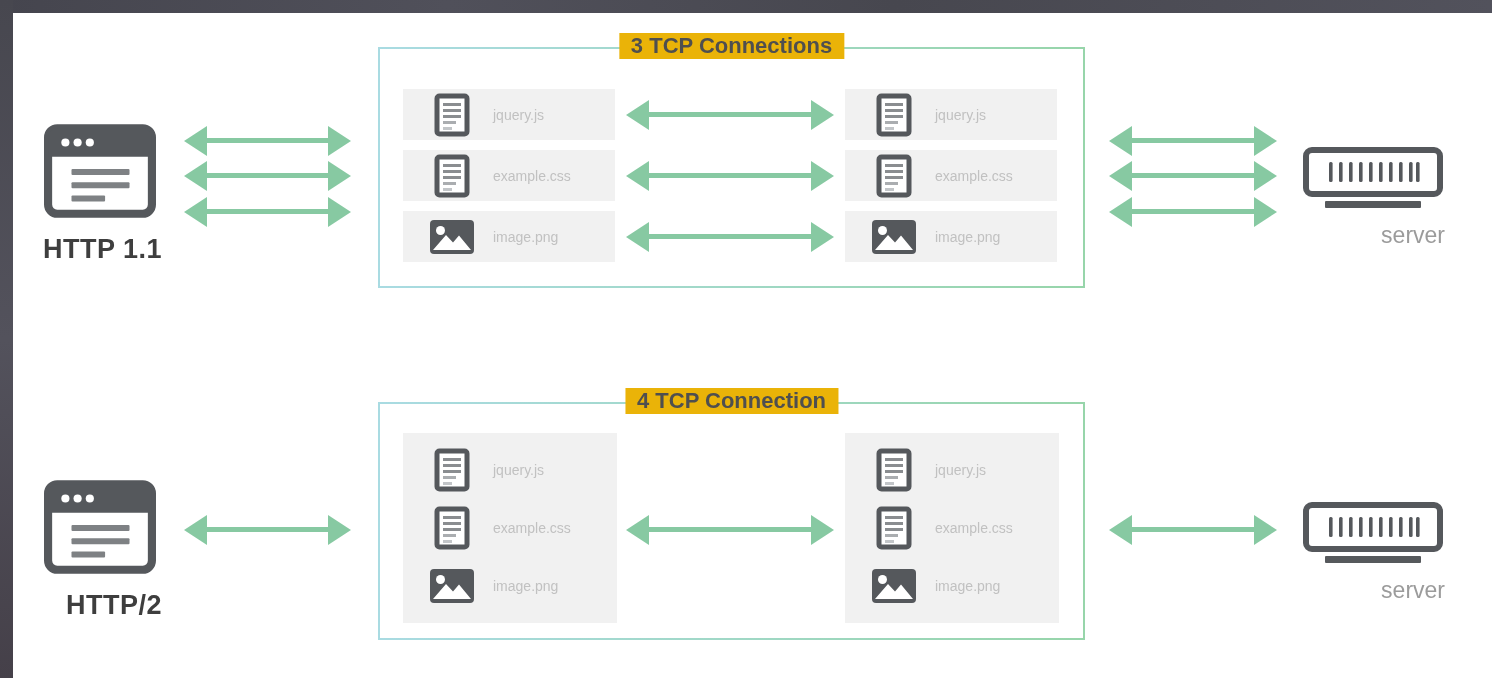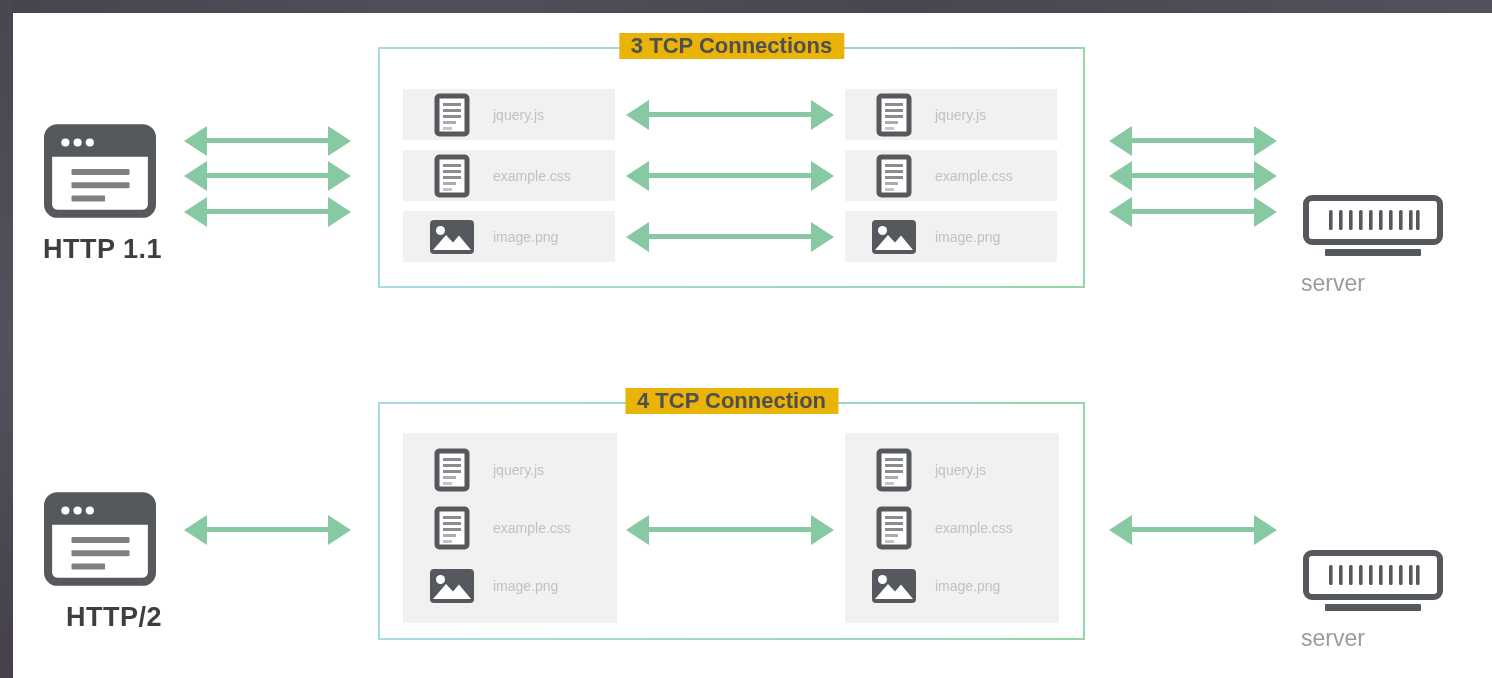--- a/index.html
+++ b/index.html
@@ -17,29 +17,29 @@
   .frame-top { left:0; top:0; width:1492px; height:13px;
     background:linear-gradient(90deg,#45454e,#50505a 30%,#47474f 60%,#52525c); }
   .frame-left { left:0; top:0; width:13px; height:678px;
     background:linear-gradient(180deg,#47474f,#53525c 50%,#454049); }
 
   .canvas { position:absolute; left:0; top:0; width:1492px; height:678px; }
 
   
   .client { position:absolute; width:124px; text-align:right; }
   .client-http11 { left:38px; top:124px; }
-  .client-http2  { left:38px; top:480px;margin-top:12px; }
+  .client-http2  { left:38px; top:480px; }
   .client svg { display:block; margin:0 auto; }
   .client-label {
     margin-top:16px; font-size:27px; font-weight:700; color:var(--label_text,#3e3e3e);
     letter-spacing:.5px;
   }
 
   
-  .server { position:absolute; width:144px; text-align:left;margin-top:48px; }
+  .server { position:absolute; width:144px; text-align:right; }
   .server-http11 { left:1301px; top:147px; }
   .server-http2  { left:1301px; top:502px; }
   .server svg { display:block; margin:0 auto; }
   .server-base { width:96px; height:7px; background:var(--icon,#56595c); margin:4px auto 0; border-radius:1px; }
   .server-label { margin-top:14px; font-size:23px; color:var(--server_text,#9b9b9b); }
 
   
   .tcp-box {
     position:absolute; left:378px; width:707px;
     border:2px solid;

